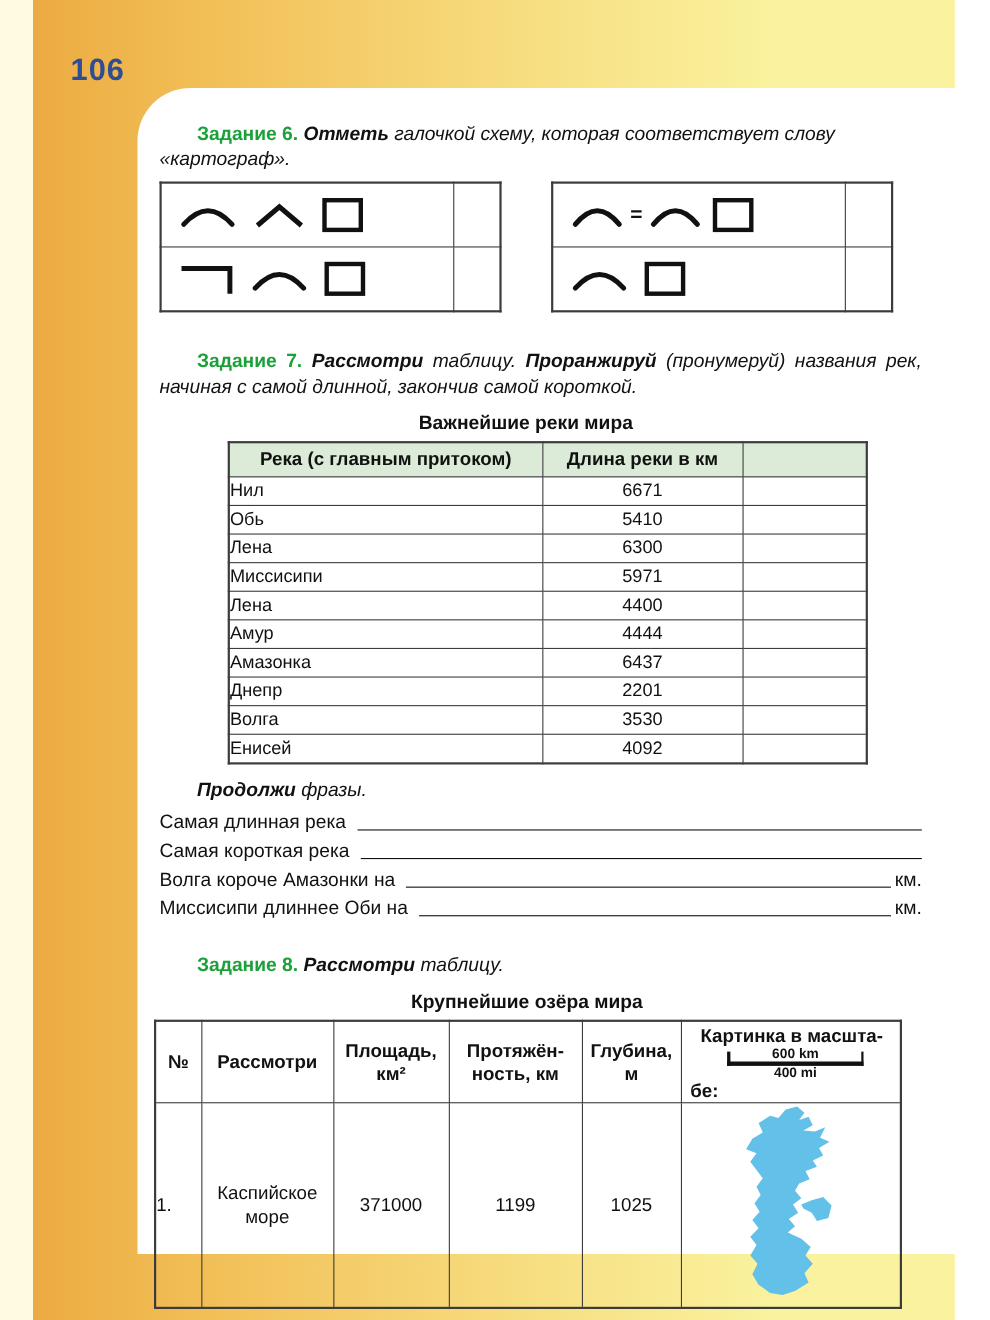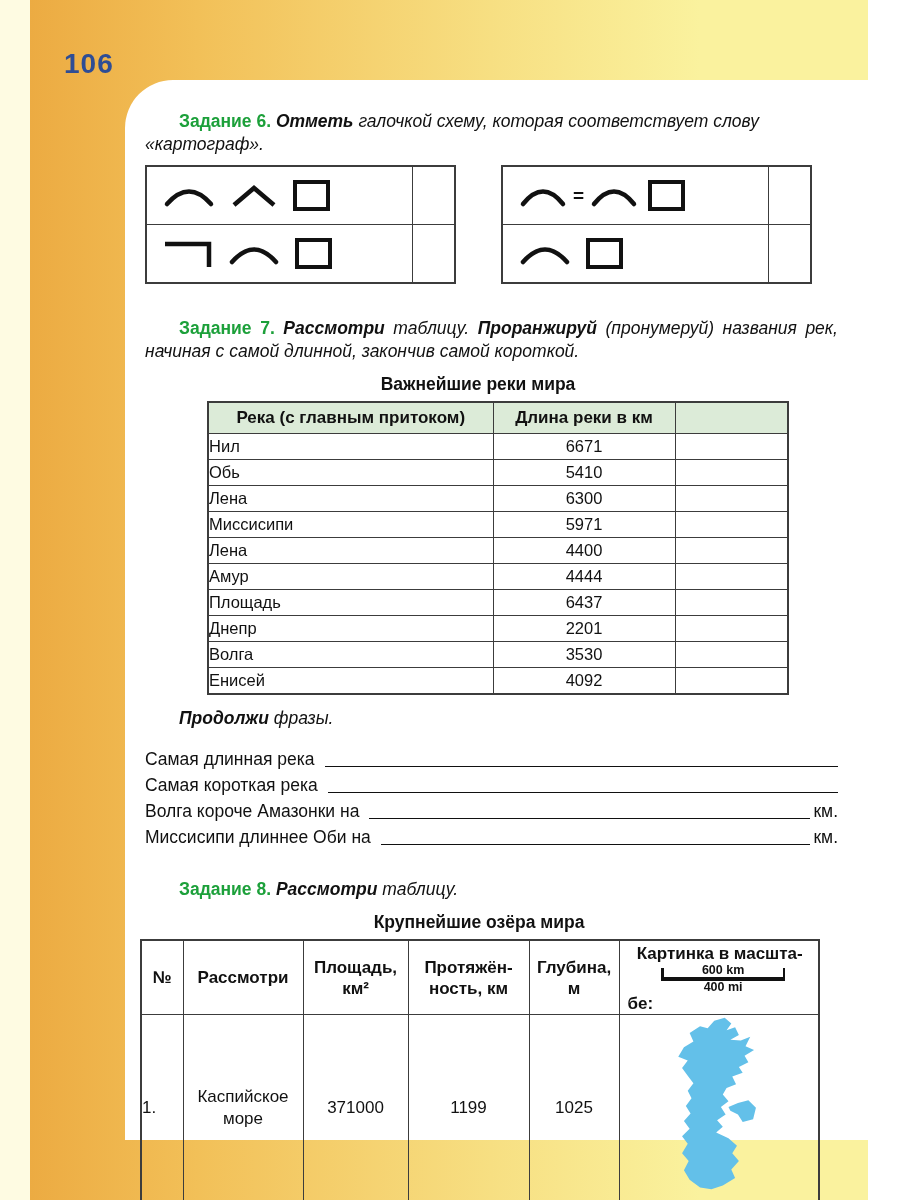--- a/index.html
+++ b/index.html
@@ -51,21 +51,21 @@
   .rivers-title{width:580px;margin-left:43px;}
   table.rivers{border-collapse:collapse;table-layout:fixed;border:2px solid #3C3C3C;
     width:580px;margin-left:62px;margin-top:6px;font-size:16.5px;}
   table.rivers td,table.rivers th{border:1px solid #3C3C3C;padding:0;}
   table.rivers th{background:#DCEBD8;height:30px;font-size:17px;font-weight:bold;}
   col.c-name{width:285px;}col.c-len{width:182px;}col.c-rank{width:113px;}
   td.r-name{padding-left:9px;height:25px;}
   td.r-len{text-align:center;}
 
   
-  .ph-head{margin:11px 0 14px 0;font-size:17.5px;line-height:24px;font-style:italic;text-indent:34px;}
+  .ph-head{margin:11px 0 2px 0;font-size:17.5px;line-height:24px;font-style:italic;text-indent:34px;}
   .ph-head .bi{font-weight:bold;}
   .phrase{display:flex;align-items:flex-end;height:26px;font-size:17.5px;}
   .phrase .fill{flex:1;border-bottom:1.6px solid #111;margin-left:10px;margin-bottom:3px;}
   .phrase .suffix{margin-left:3px;white-space:nowrap;text-align:right;}
 
   
   .lakes-title{width:678px;margin-left:-5px;}
   table.lakes{border-collapse:collapse;table-layout:fixed;border:2px solid #3C3C3C;
     width:678px;margin-left:-5px;margin-top:6px;font-size:17px;}
   table.lakes td,table.lakes th{border:1.5px solid #3C3C3C;padding:0;vertical-align:middle;}
@@ -215,21 +215,21 @@
             <td class="r-name">Лена</td>
             <td class="r-len">4400</td>
             <td></td>
           </tr>
     <tr>
             <td class="r-name">Амур</td>
             <td class="r-len">4444</td>
             <td></td>
           </tr>
     <tr>
-            <td class="r-name">Площадь</td>
+            <td class="r-name">Амазонка</td>
             <td class="r-len">6437</td>
             <td></td>
           </tr>
     <tr>
             <td class="r-name">Днепр</td>
             <td class="r-len">2201</td>
             <td></td>
           </tr>
     <tr>
             <td class="r-name">Волга</td>

